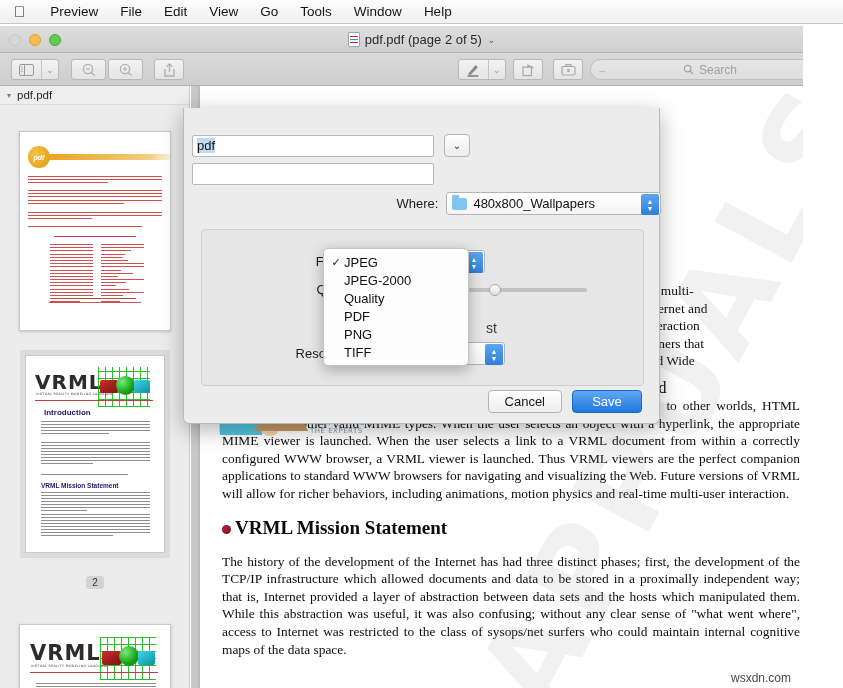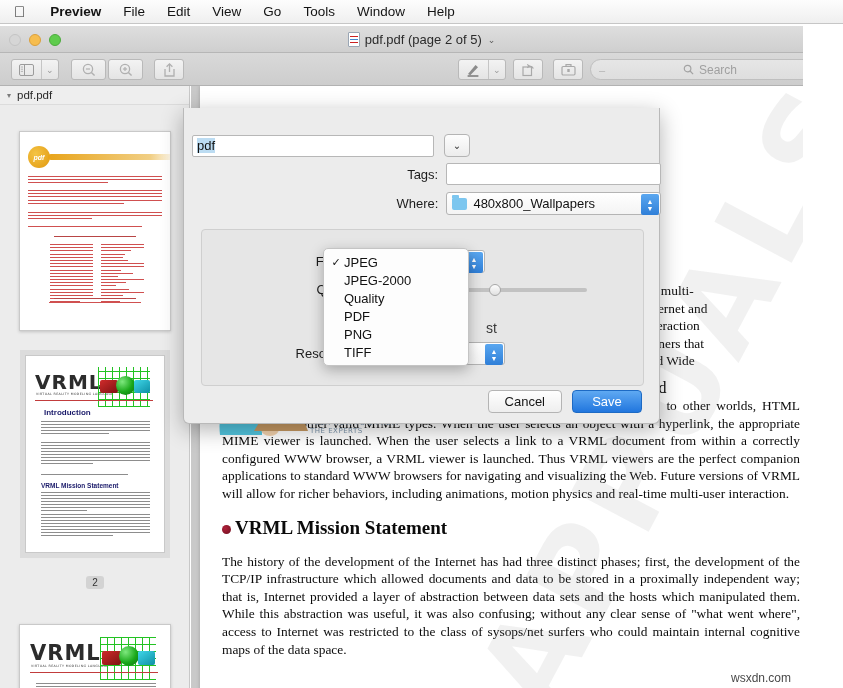--- a/index.html
+++ b/index.html
@@ -19,21 +19,21 @@
     display: flex; align-items: center;
   }
   .apple-logo {
     margin-left: 14px; margin-right: 14px;
     font-size: 15px; line-height: 1; color: #1b1b1b;
   }
   .menu-item {
     font-size: 13.5px; color: #141414;
     padding: 0 11px; line-height: 24px; white-space: nowrap;
   }
-  .menu-item.bold { font-weight: bold; }
+  .menu-item.bold { font-weight: normal; }
 
   
   .window {
     position: absolute; left: 0; top: 26px; width: 803px; height: 664px;
     background: #fff;
     overflow: hidden;
   }
   .titlebar {
     position: absolute; left: 0; top: 0; width: 843px; height: 27px;
     background: linear-gradient(#dedede, #cfcfcf);
@@ -696,21 +696,20 @@
       <div class="row" style="left:0; top:26px; width:477px;">
         <div class="txtfield" style="width:242px; margin-left:8px;">
           <span class="sel-hl">pdf</span>
         </div>
         <div class="chev-btn" style="margin-left:10px;">
           <span>⌄</span>
         </div>
       </div>
 
       <div class="row" style="left:0; top:55px; width:477px;">
-        <div class="lbl" style="width:288px;">Tags:</div>
         <div class="txtfield" style="width:242px; margin-left:8px;">
           <span></span>
         </div>
       </div>
 
       <div class="row" style="left:0; top:84px; width:477px;">
         <div class="lbl" style="width:288px;">Where:</div>
         <div class="popup" style="width:242px; margin-left:8px;">
           <span class="folder-ic"></span>
           <span>480x800_Wallpapers</span>

